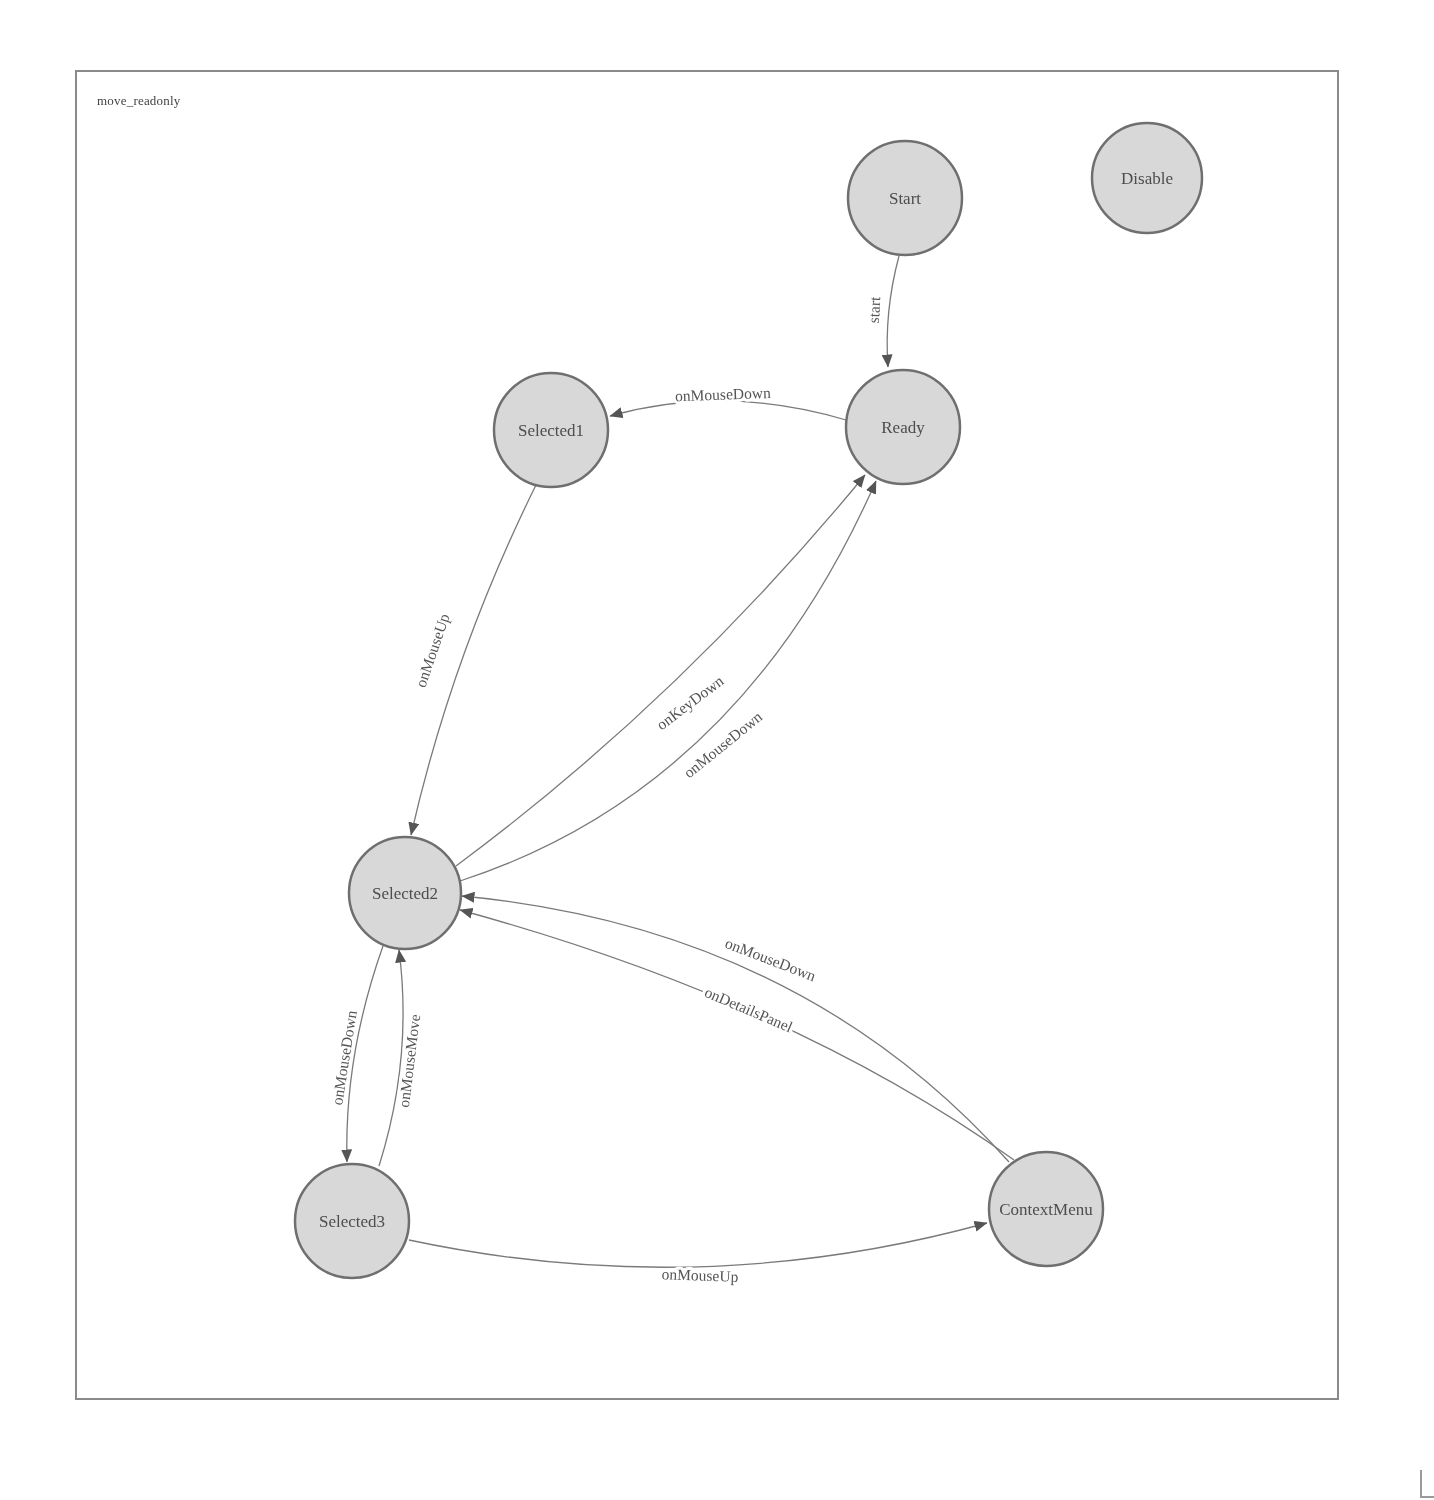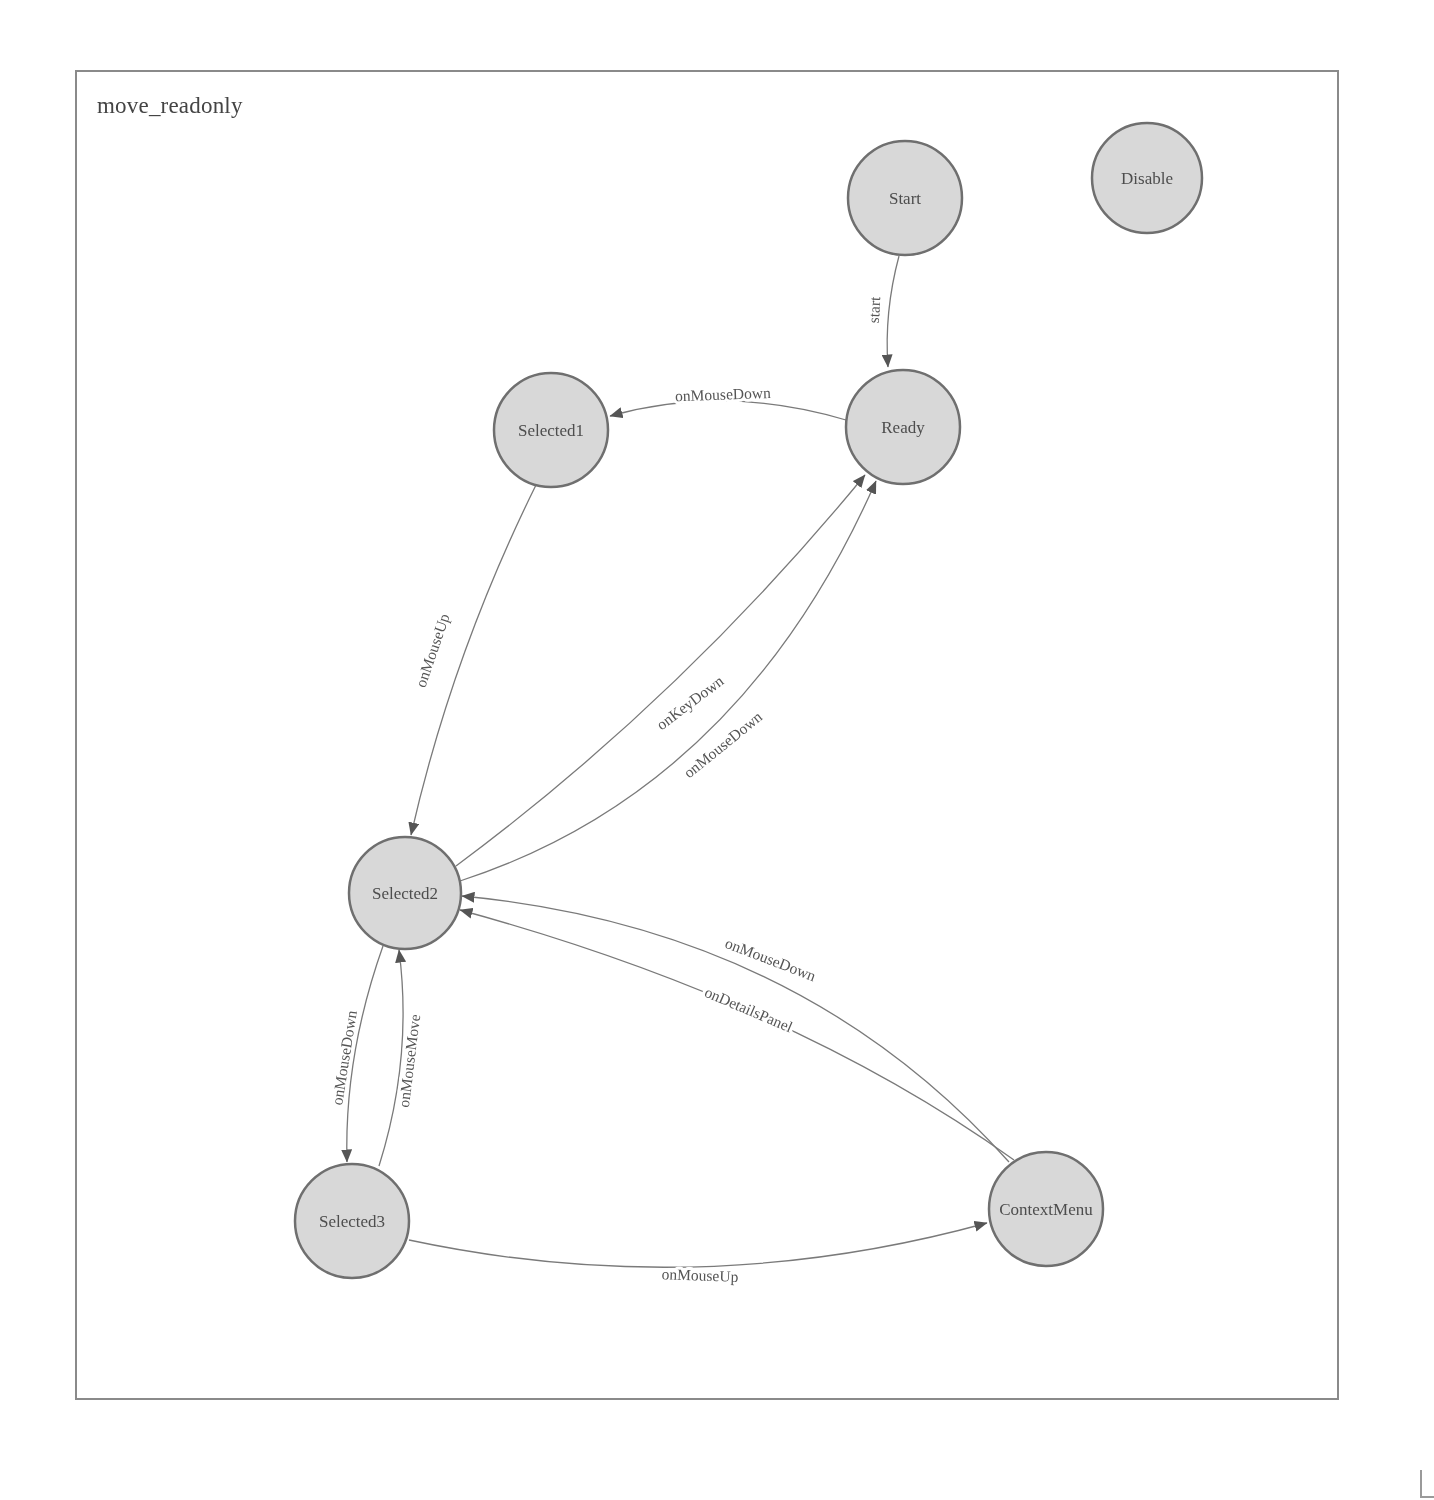--- a/index.html
+++ b/index.html
@@ -21,21 +21,21 @@
     position: absolute;
     left: 75px; top: 70px;
     width: 1264px; height: 1330px;
     border: 2px solid #8a8a8a;
     background: #ffffff;
     box-sizing: border-box;
   }
   .diagram-title {
     position: absolute;
     left: 97px; top: 93px;
-    font-size: 23px;
+    font-size: 13px;
     color: #444444;
     letter-spacing: 0.2px;
   }
   svg.diagram {
     position: absolute;
     left: 0; top: 0;
     width: 1434px; height: 1500px;
   }
   svg.diagram text {
     font-family: "Liberation Serif", "DejaVu Serif", serif;

